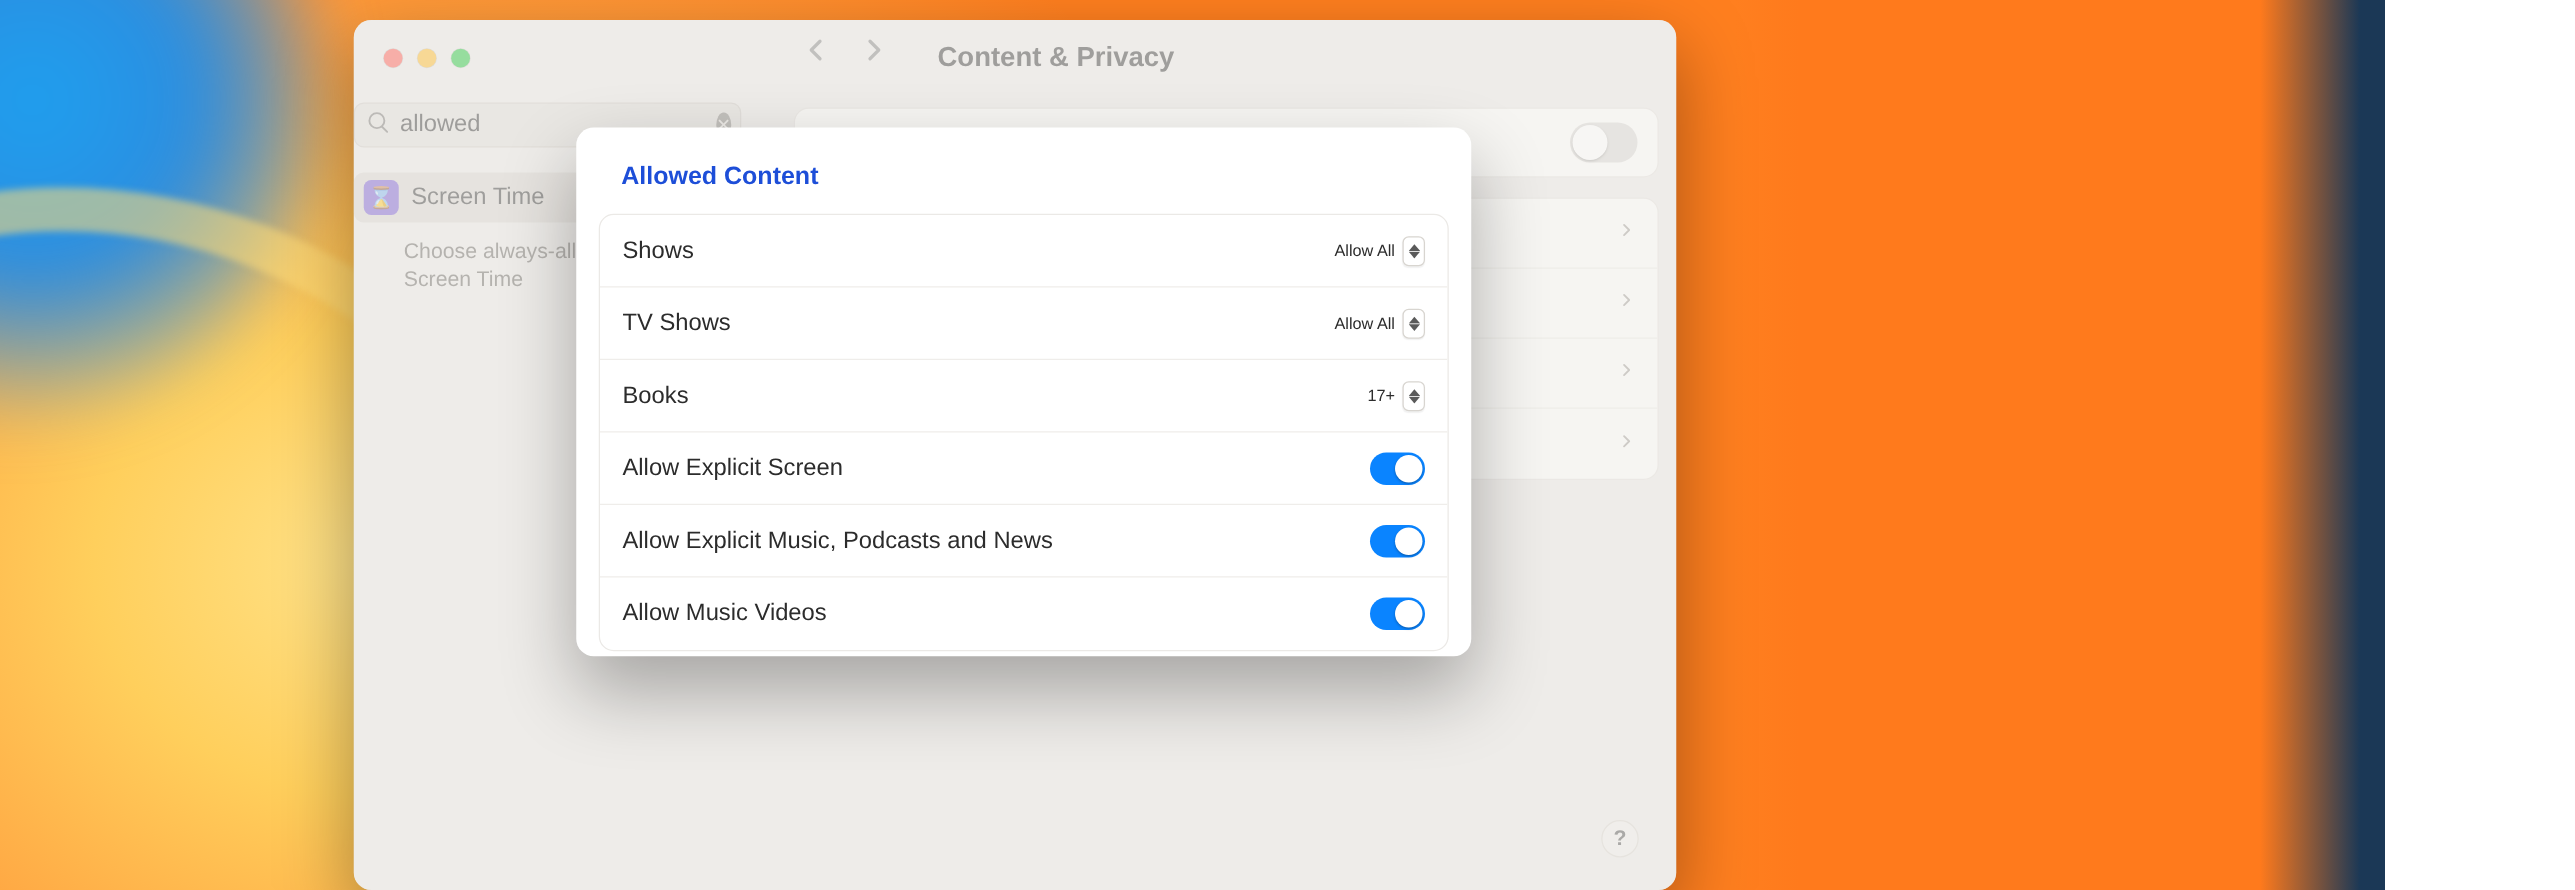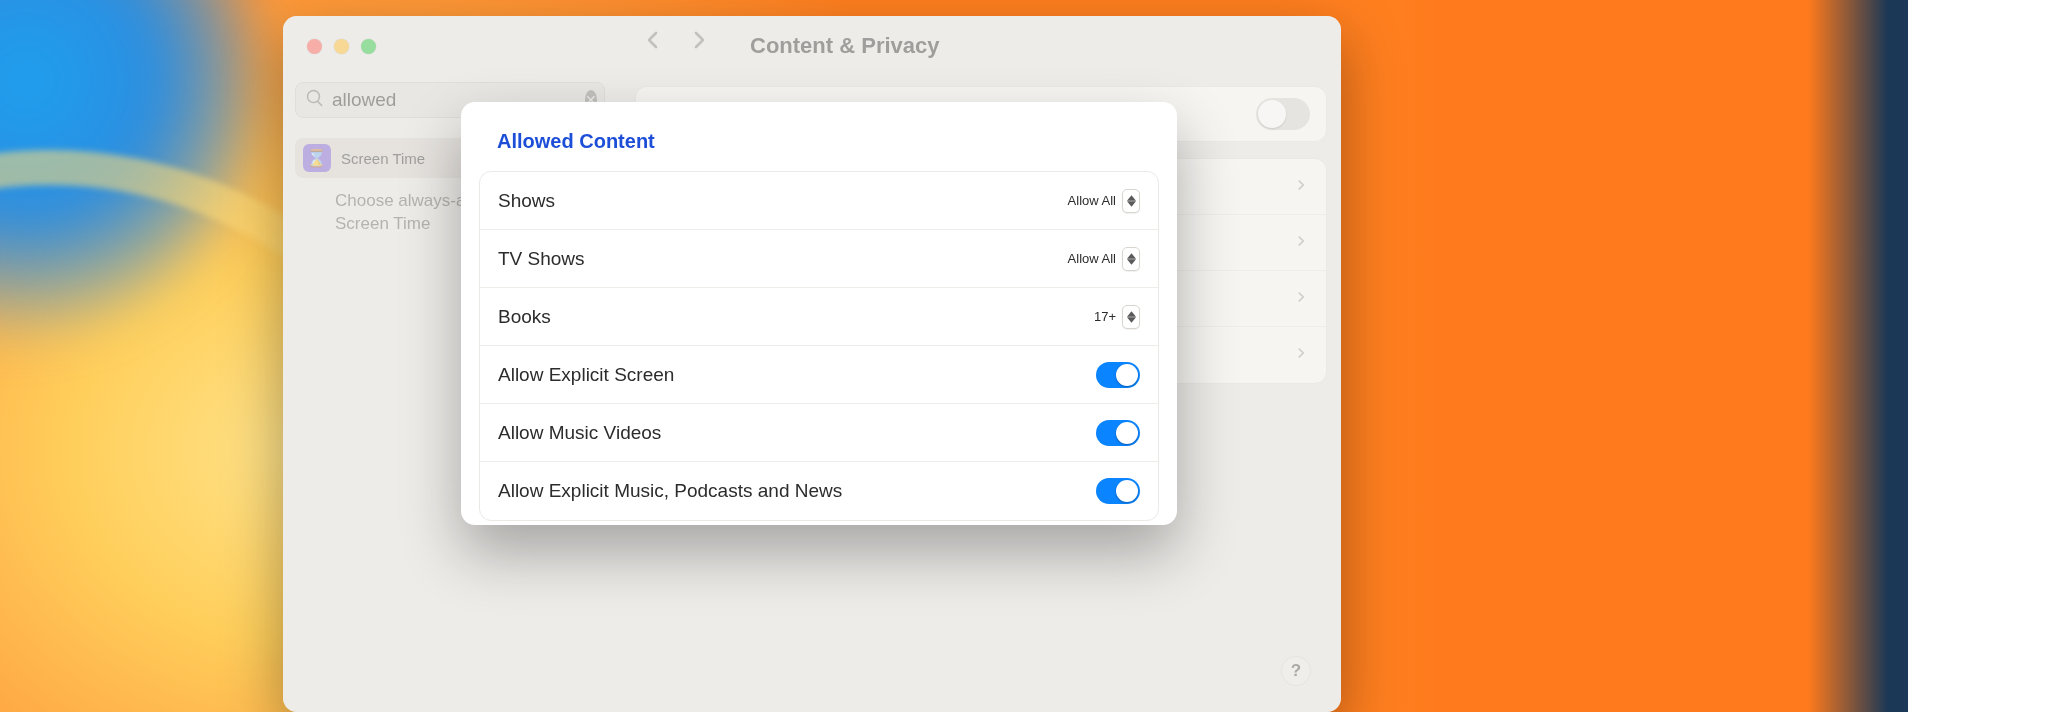--- a/index.html
+++ b/index.html
@@ -73,21 +73,21 @@
     display:flex; align-items:center; gap:22px;
   }
   .nav svg { width:24px; height:24px; fill:none; stroke:#888; stroke-width:2.6; stroke-linecap:round; stroke-linejoin:round; }
   .page-title {
     position:absolute; top:17px; left:467px;
     font-size:22px; font-weight:700; color:#3c3c3c;
   }
 
   
   .sidebar {
-    position:absolute; top:66px; left:12px; width:310px;
+    position:absolute; top:66px; left:0; width:310px;
   }
   .searchwrap {
     display:flex; align-items:center;
     height:36px;
     background:#e0ddd9;
     border:1px solid #cfcbc6;
     border-radius:8px;
     padding:0 10px;
     gap:8px;
   }
@@ -107,21 +107,21 @@
     display:flex; align-items:center; gap:10px;
     background:#d9d6d1; border-radius:8px;
     padding:6px 8px;
   }
   .hourglass {
     width:28px; height:28px; border-radius:6px;
     background:#7d5fd3;
     display:flex; align-items:center; justify-content:center;
     color:#fff; font-size:17px;
   }
-  .sb-sel span.label { font-size:15px; color:#3c3c3c; }
+  .sb-sel span.label { font-size:19px; color:#3c3c3c; }
   .sb-desc {
     margin:12px 0 0 40px;
     font-size:17px; color:#6d6a66; line-height:1.35;
     max-width:240px;
   }
 
   
   .content { position:absolute; top:70px; left:352px; right:14px; }
   .card {
     background:#fdfcfa;
@@ -336,25 +336,25 @@
           </span>
         </div>
       </div>
 
       <div class="row">
         <span class="lbl">Allow Explicit Screen</span>
         <div class="toggle-on"></div>
       </div>
 
       <div class="row">
+        <span class="lbl">Allow Explicit Music, Podcasts and News</span>
+        <div class="toggle-on"></div>
+      </div>
+
+      <div class="row">
         <span class="lbl">Allow Music Videos</span>
         <div class="toggle-on"></div>
       </div>
 
-      <div class="row">
-        <span class="lbl">Allow Explicit Music, Podcasts and News</span>
-        <div class="toggle-on"></div>
-      </div>
-
     </div>
   </div>
 
 </div>
 
 </body></html>

